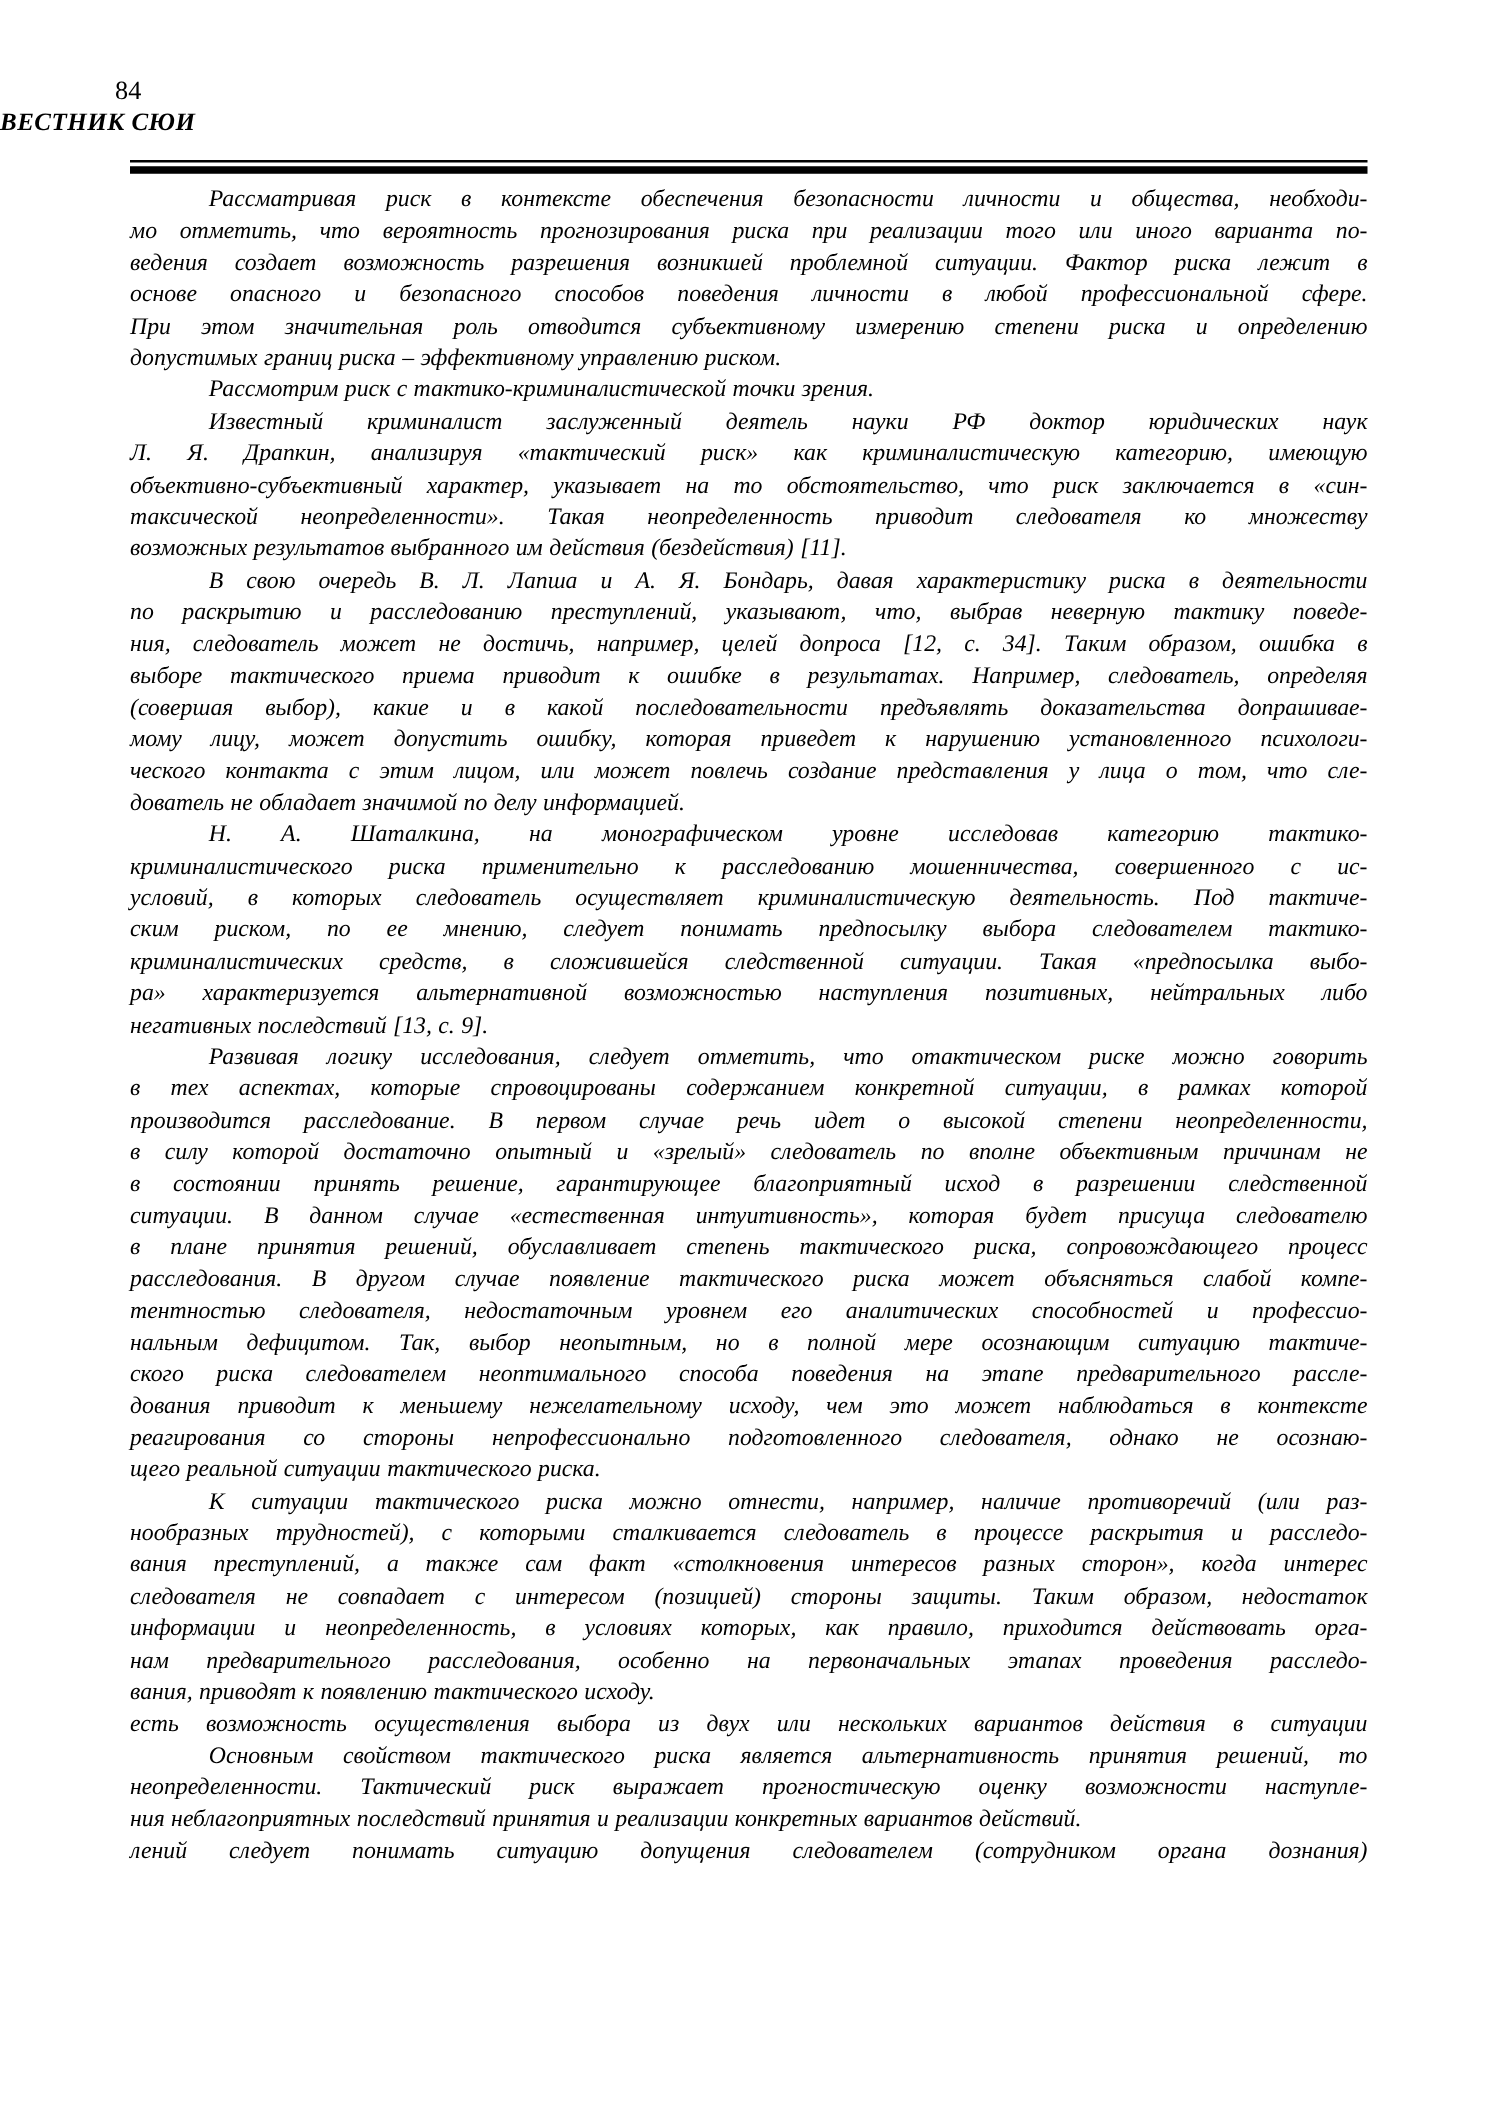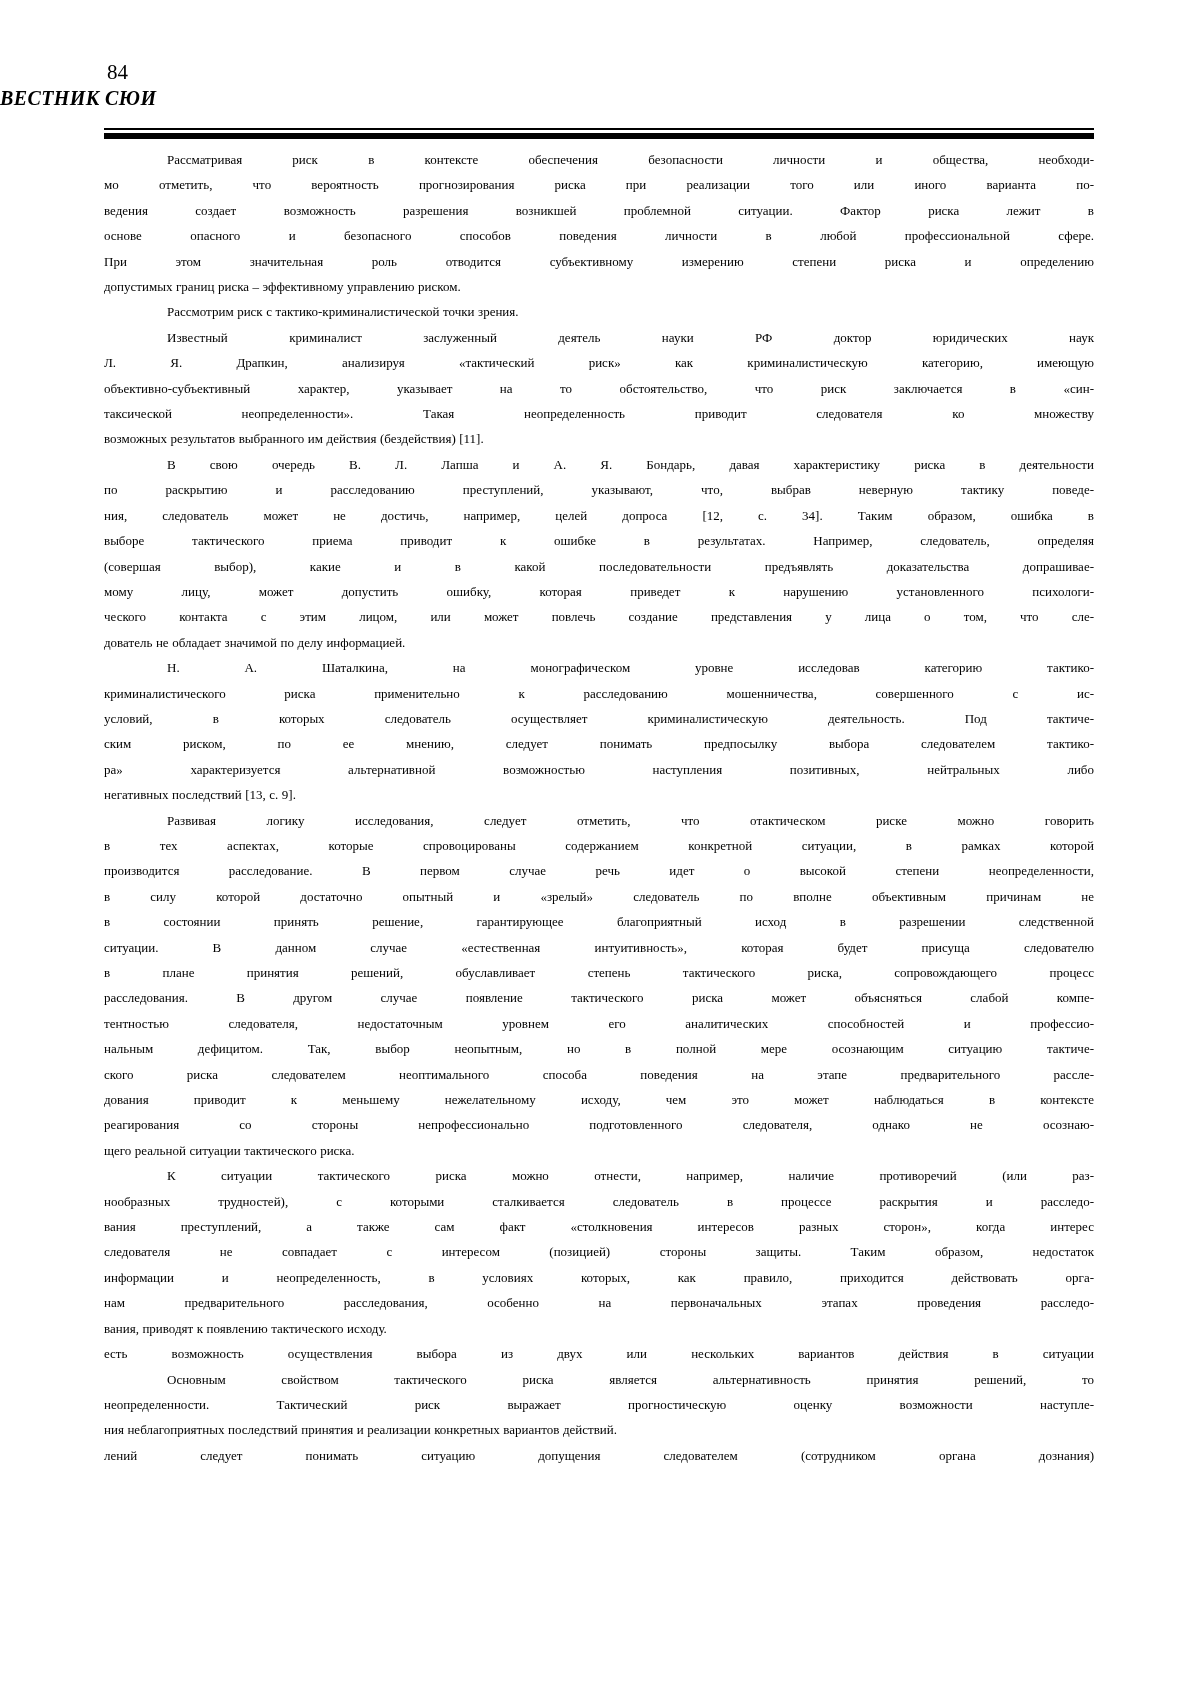--- a/index.html
+++ b/index.html
@@ -3,39 +3,40 @@
 <meta charset="utf-8">
 <style>
   html, body { margin:0; padding:0; }
   body {
     width:1200px; height:1697px;
     background:#ffffff; color:#000;
     font-family:"Liberation Serif", "DejaVu Serif", serif;
     position:relative; overflow:hidden;
   }
   .page-number {
-    position:absolute; top:60px; left:107px;
+    position:absolute; top:60px; left:92px;
     font-size:21px; line-height:24px;
   }
   .journal-title {
     position:absolute; top:87px; left:0; width:100%;
     text-align:left; font-size:20px; font-weight:bold; font-style:italic;
     letter-spacing:0.4px;
   }
   .rule-thin {
     position:absolute; top:128px; left:104px; width:990px; height:2px;
     background:#000;
   }
   .rule-thick {
     position:absolute; top:133px; left:104px; width:990px; height:6px;
     background:#000;
   }
   .article {
     position:absolute; top:147px; left:104px; width:990px;
-    font-size:13px;
+    font-size:19px;
+    font-style:italic;
   }
   .para { margin:0; }
   .line {
     line-height:25.4px;
     text-align:justify;
     text-align-last:justify;
     hyphens:none;
     word-spacing:0.02em;
     white-space:normal;
   }
@@ -79,20 +80,21 @@
       <div class="line">(совершая выбор), какие и в какой последовательности предъявлять доказательства допрашивае-</div>
       <div class="line">мому лицу, может допустить ошибку, которая приведет к нарушению установленного психологи-</div>
       <div class="line">ческого контакта с этим лицом, или может повлечь создание представления у лица о том, что сле-</div>
       <div class="line last">дователь не обладает значимой по делу информацией.</div>
     </div>
     <div class="para">
       <div class="line indent">Н. А. Шаталкина, на монографическом уровне исследовав категорию тактико-</div>
       <div class="line">криминалистического риска применительно к расследованию мошенничества, совершенного с ис-</div>
       <div class="line">условий, в которых следователь осуществляет криминалистическую деятельность. Под тактиче-</div>
       <div class="line">ским риском, по ее мнению, следует понимать предпосылку выбора следователем тактико-</div>
+      <div class="line">криминалистических средств, в сложившейся следственной ситуации. Такая «предпосылка выбо-</div>
       <div class="line">ра» характеризуется альтернативной возможностью наступления позитивных, нейтральных либо</div>
       <div class="line last">негативных последствий [13, с. 9].</div>
     </div>
     <div class="para">
       <div class="line indent">Развивая логику исследования, следует отметить, что отактическом риске можно говорить</div>
       <div class="line">в тех аспектах, которые спровоцированы содержанием конкретной ситуации, в рамках которой</div>
       <div class="line">производится расследование. В первом случае речь идет о высокой степени неопределенности,</div>
       <div class="line">в силу которой достаточно опытный и «зрелый» следователь по вполне объективным причинам не</div>
       <div class="line">в состоянии принять решение, гарантирующее благоприятный исход в разрешении следственной</div>
       <div class="line">ситуации. В данном случае «естественная интуитивность», которая будет присуща следователю</div>

